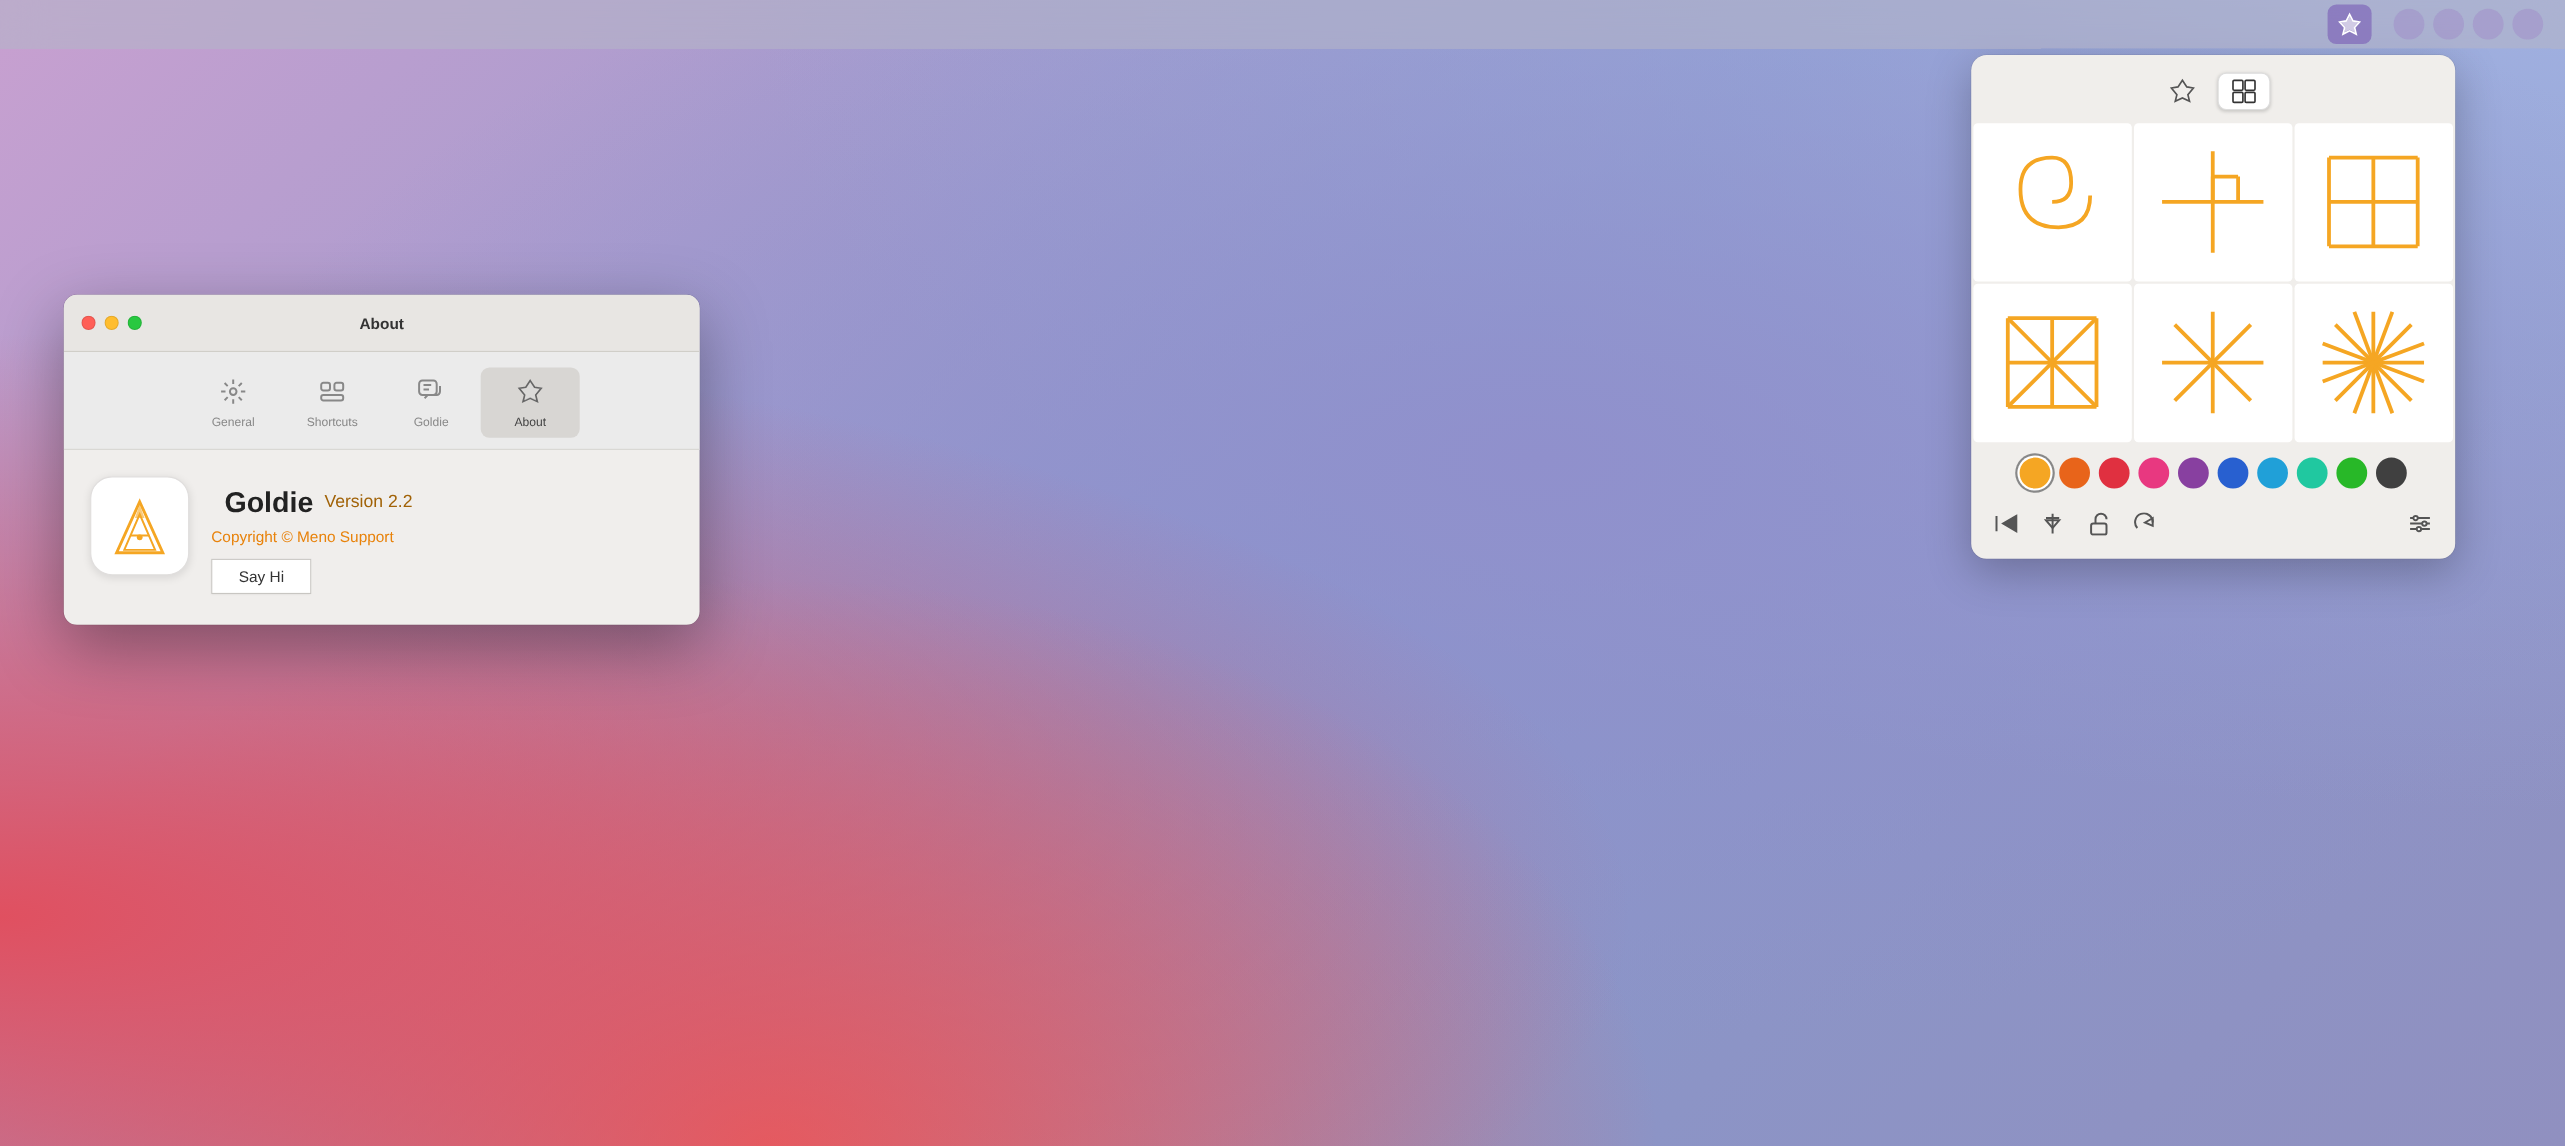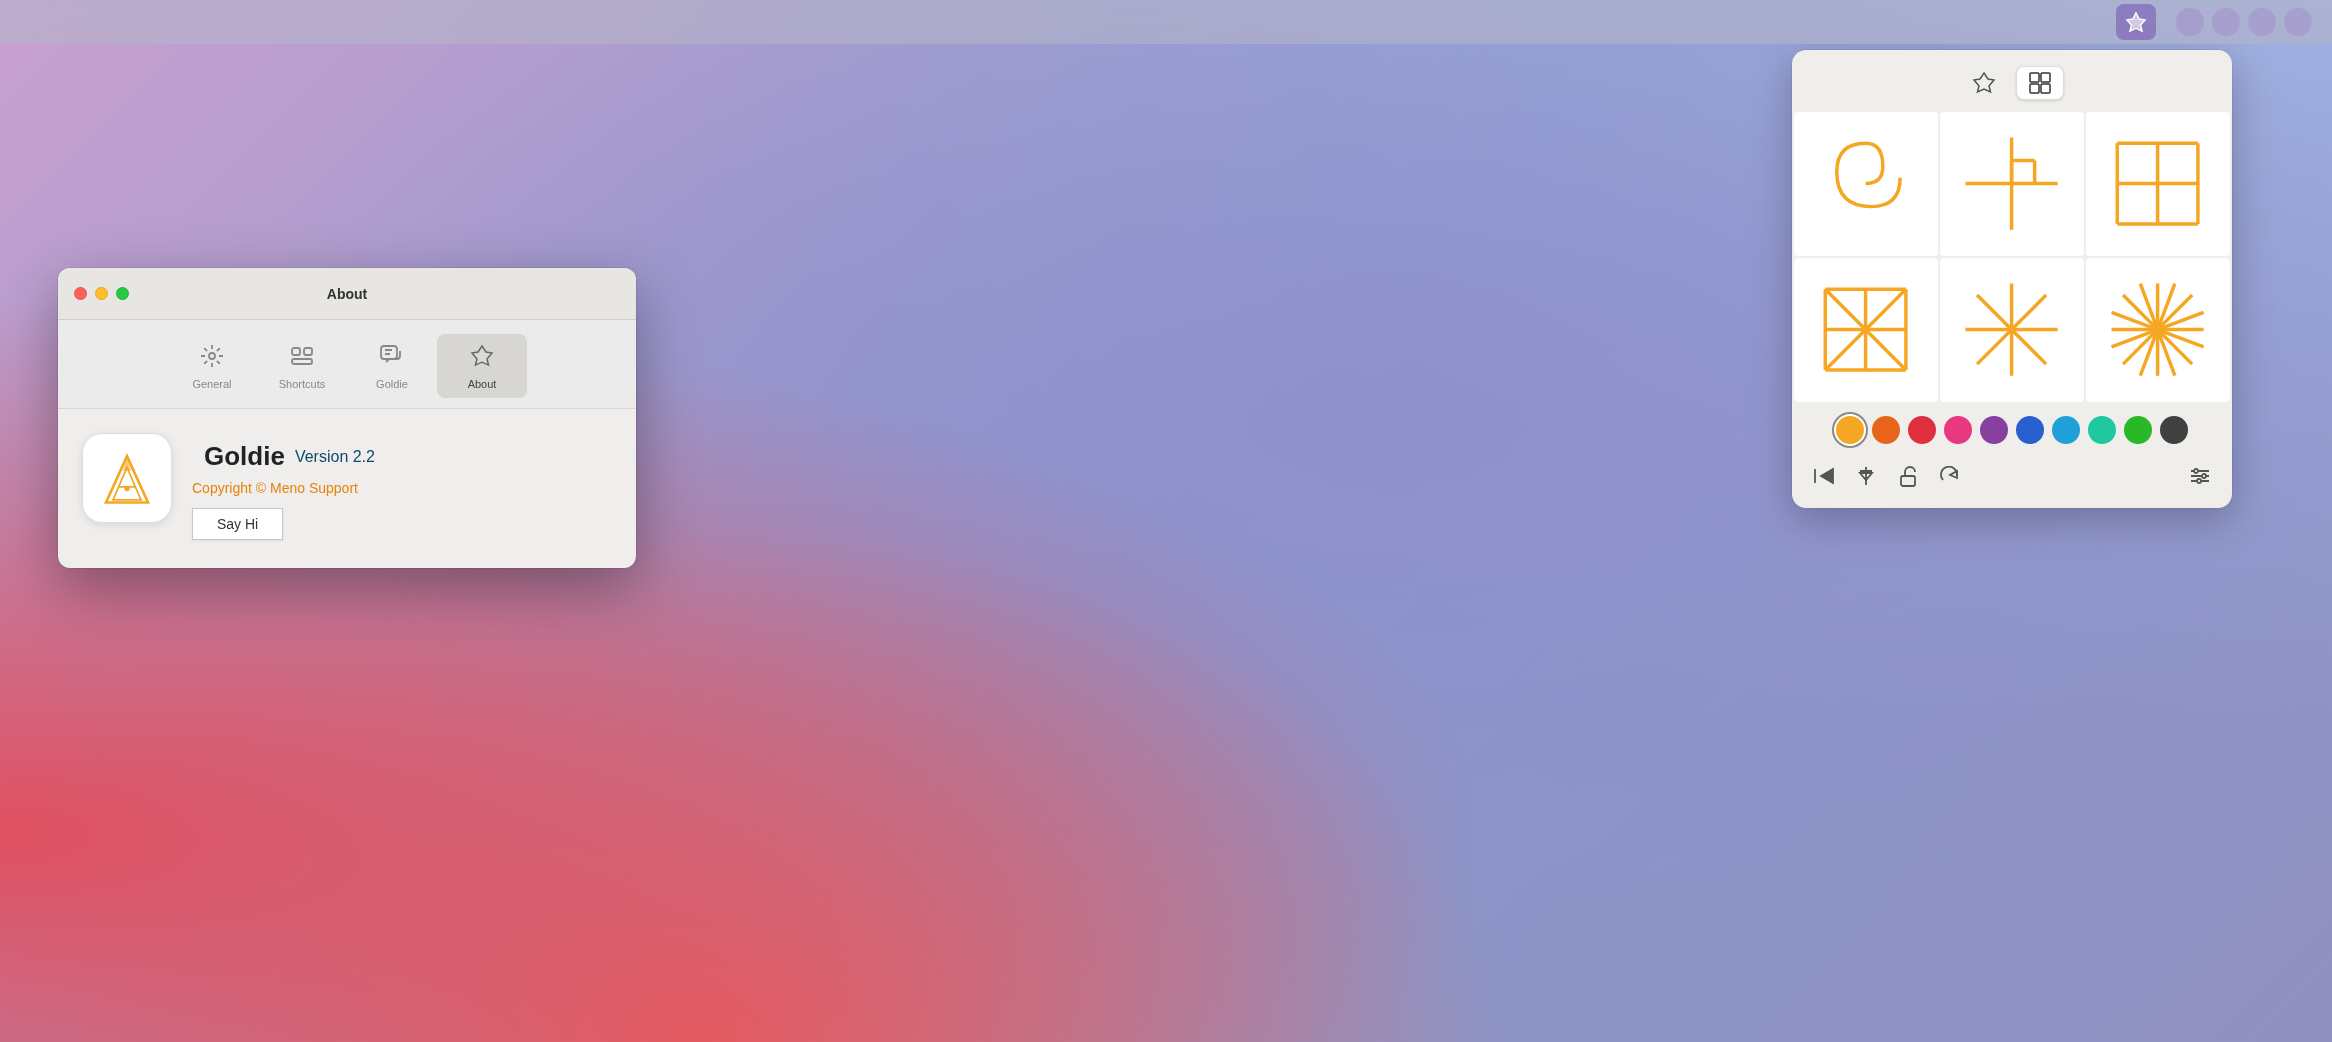--- a/index.html
+++ b/index.html
@@ -186,21 +186,21 @@
     }
 
     .app-name {
       font-size: 26px;
       font-weight: 600;
       color: #222;
     }
 
     .app-version {
       font-size: 16px;
-      color: #0c4a6e;
+      color: #a16207;
     }
 
     .app-copyright {
       font-size: 14px;
       color: #555;
     }
 
     .app-copyright span {
       color: #e8820a;
     }

